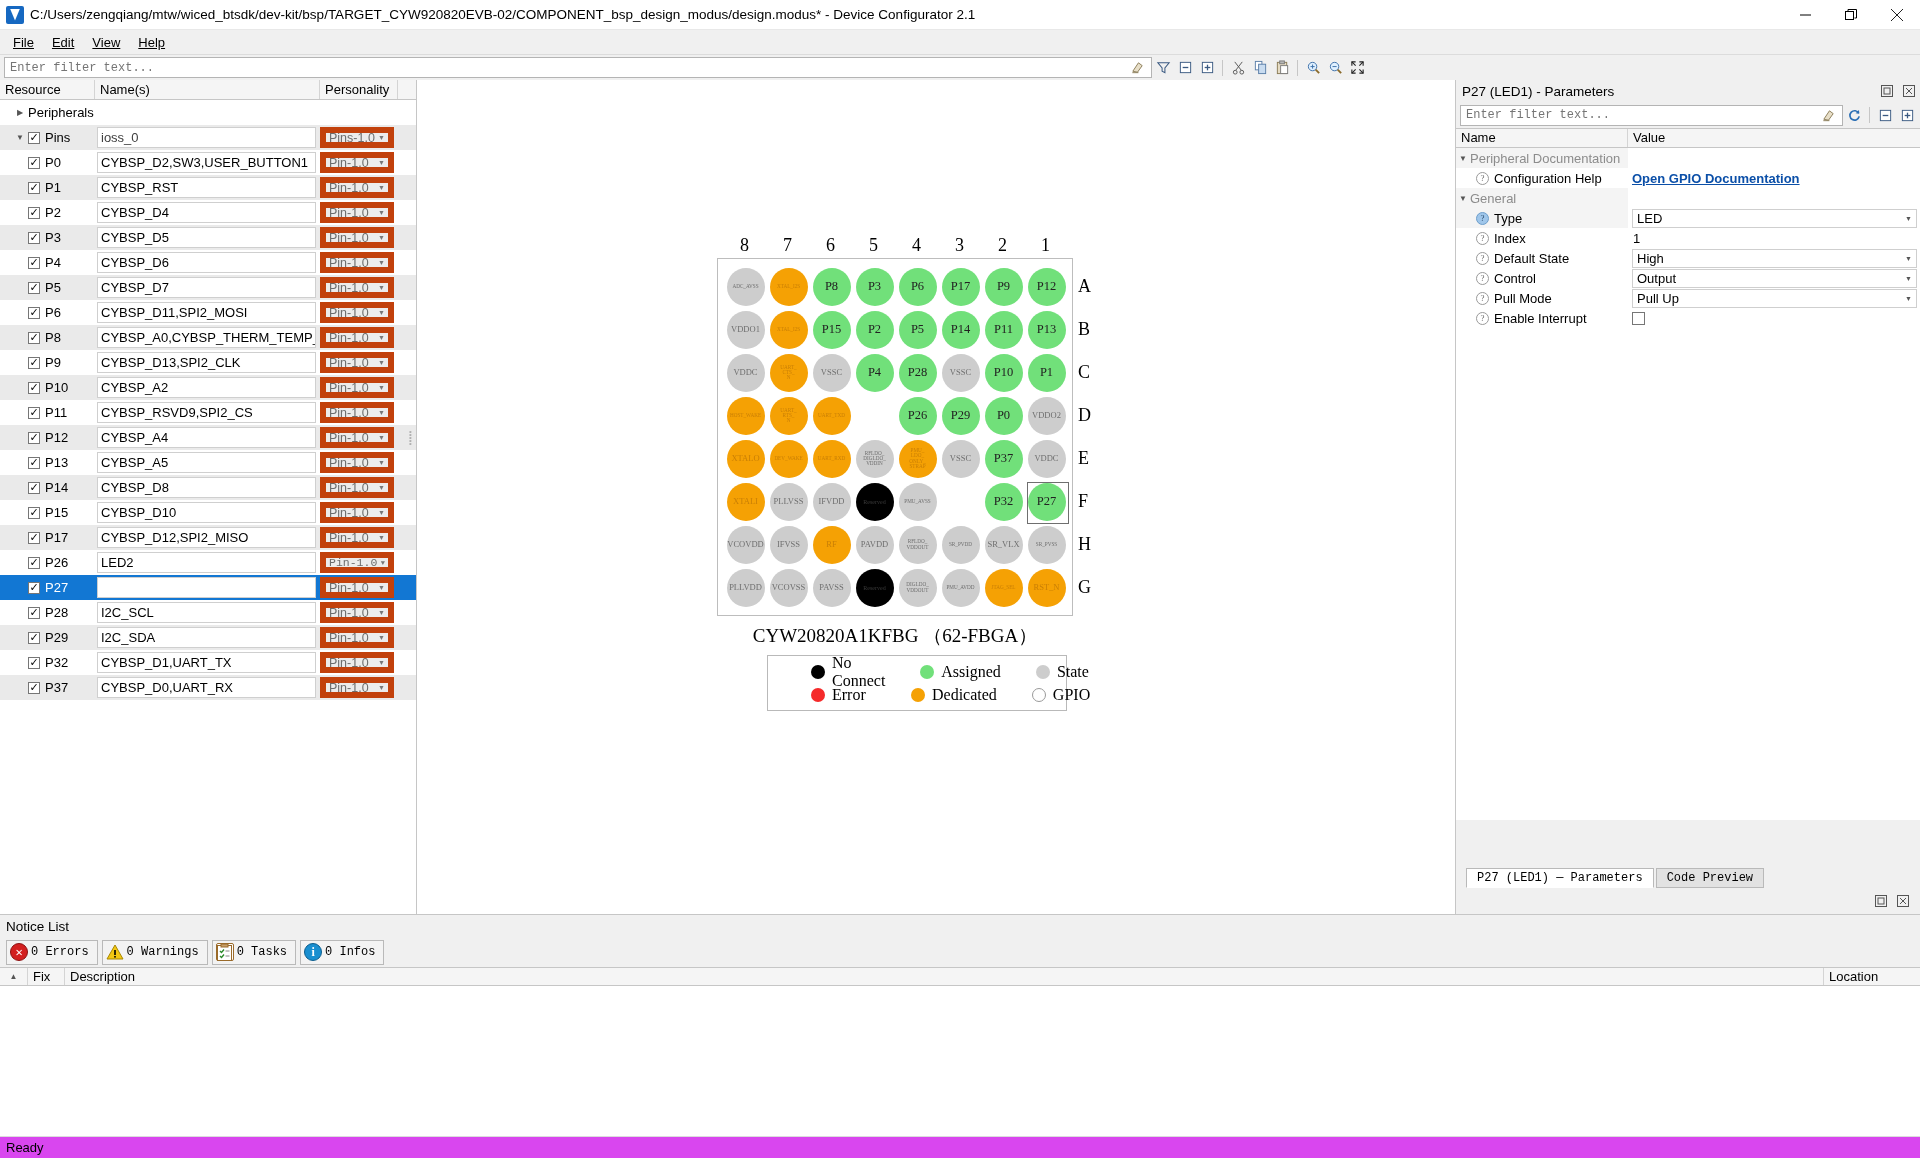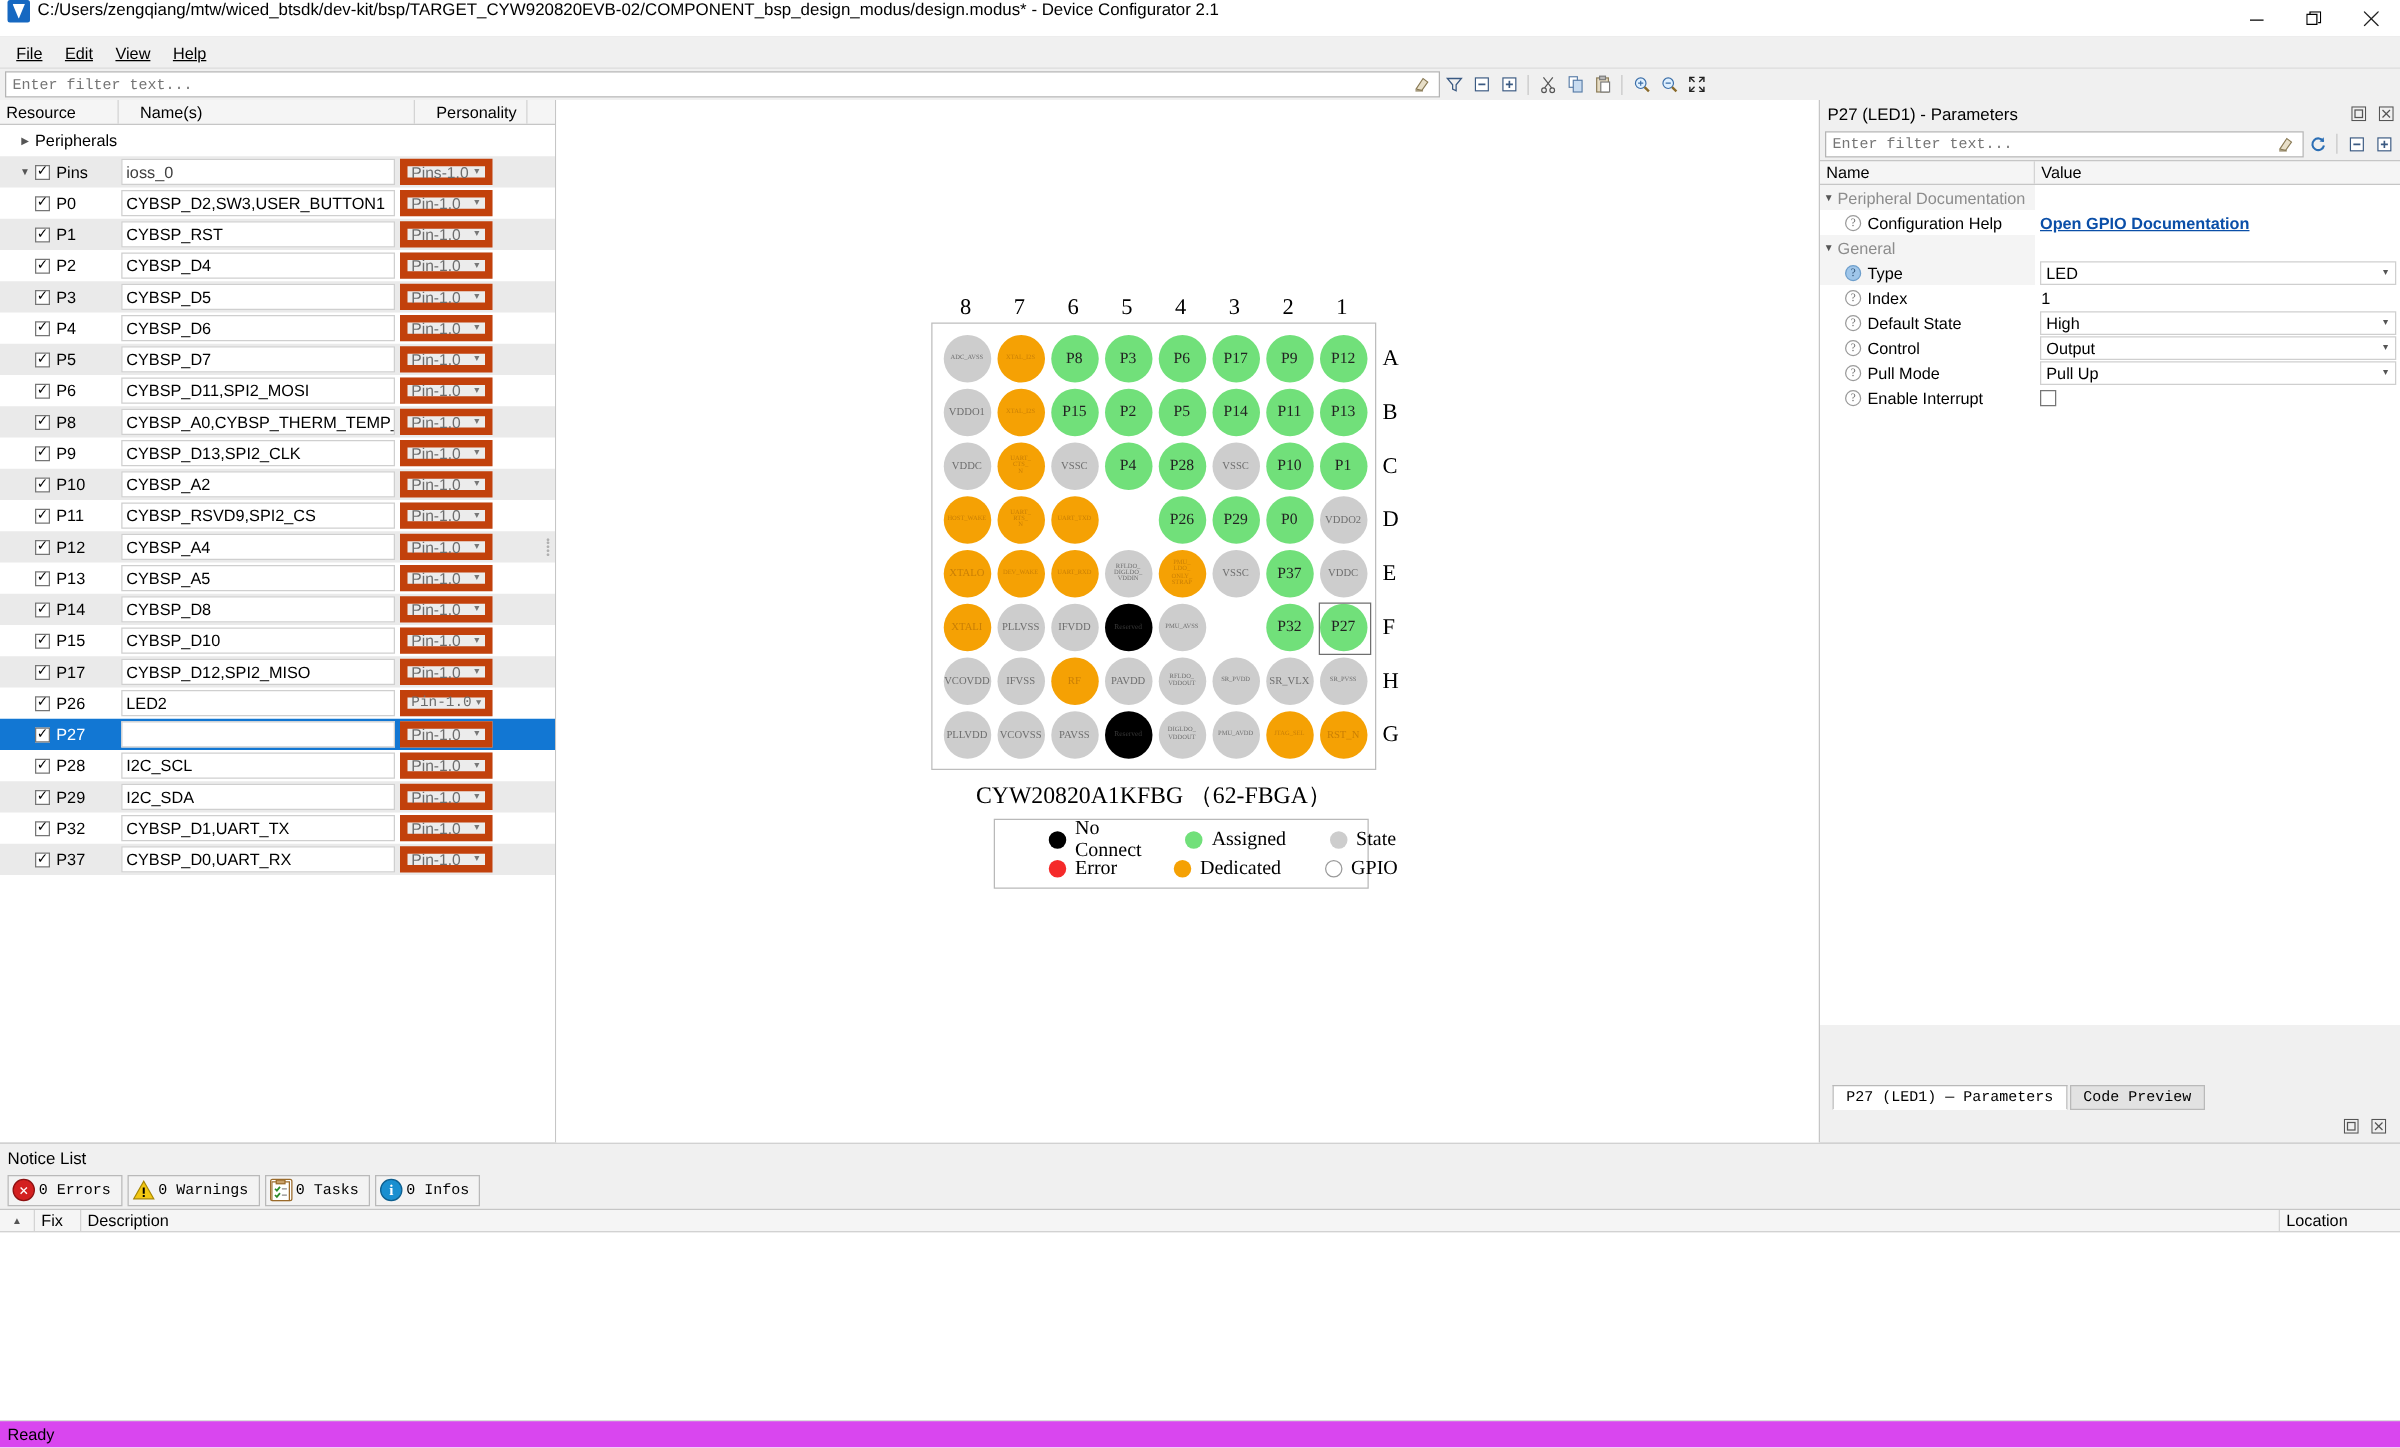--- a/index.html
+++ b/index.html
@@ -9,21 +9,21 @@
     overflow: hidden;
     font-family: "Liberation Sans", sans-serif;
     font-size: 13px;
     color: #000;
     background: #ffffff;
   }
   .app { width: 1920px; height: 1158px; display: flex; flex-direction: column; background:#f0f0f0; }
 
   
   .titlebar {
-    height: 30px; background: #ffffff; display: flex; 
+    height: 30px; background: #ffffff; display: flex; align-items: center;
     border-bottom: 1px solid #e8e8e8; flex: 0 0 30px;
   }
   .titlebar .appicon {
     width: 18px; height: 18px; margin: 0 6px 0 6px; background:#1668c1;
     border-radius: 2px; position: relative; flex: 0 0 18px;
   }
   .titlebar .appicon:after{
     content:""; position:absolute; left:4px; top:3px; width:10px; height:12px;
     background:#fff; clip-path: polygon(0 0,100% 0,50% 100%);
   }
@@ -51,21 +51,21 @@
   }
   .icbtn{ width:22px; height:22px; display:flex; align-items:center; justify-content:center; flex:0 0 22px;}
   .sep{ width:1px; height:16px; background:#c6c6c6; margin:0 4px; flex:0 0 1px;}
   svg{ display:block; }
 
   
   .body { flex:1 1 auto; display:flex; min-height:0; background:#fff; }
 
   
   .leftpanel{ flex: 0 0 417px; display:flex; flex-direction:column; background:#fff; border-right:1px solid #c6c6c6; min-height:0;}
-  .tree-head{ display:flex; height:20px; background:#f5f5f5; border-bottom:1px solid #c6c6c6; font-size:13px;gap:12px;}
+  .tree-head{ display:flex; height:20px; background:#f5f5f5; border-bottom:1px solid #c6c6c6; font-size:13px;}
   .tree-head .th{ padding:1px 5px; border-right:1px solid #d4d4d4; display:flex; align-items:center; }
   .th.c-res{ flex: 0 0 95px; }
   .th.c-name{ flex: 0 0 225px; }
   .th.c-pers{ flex: 0 0 78px; }
   .th.c-end{ flex: 1 1 auto; border-right:0;}
   .tree-body{ flex:1 1 auto; overflow:hidden; position:relative;}
   .trow{ display:flex; height:25px; align-items:center; font-size:13px; }
   .trow.alt{ background:#eaeaea; }
   .trow.sel{ background:#1277d3; color:#fff; }
   .trow .c-res{ flex:0 0 95px; display:flex; align-items:center; height:100%; }

